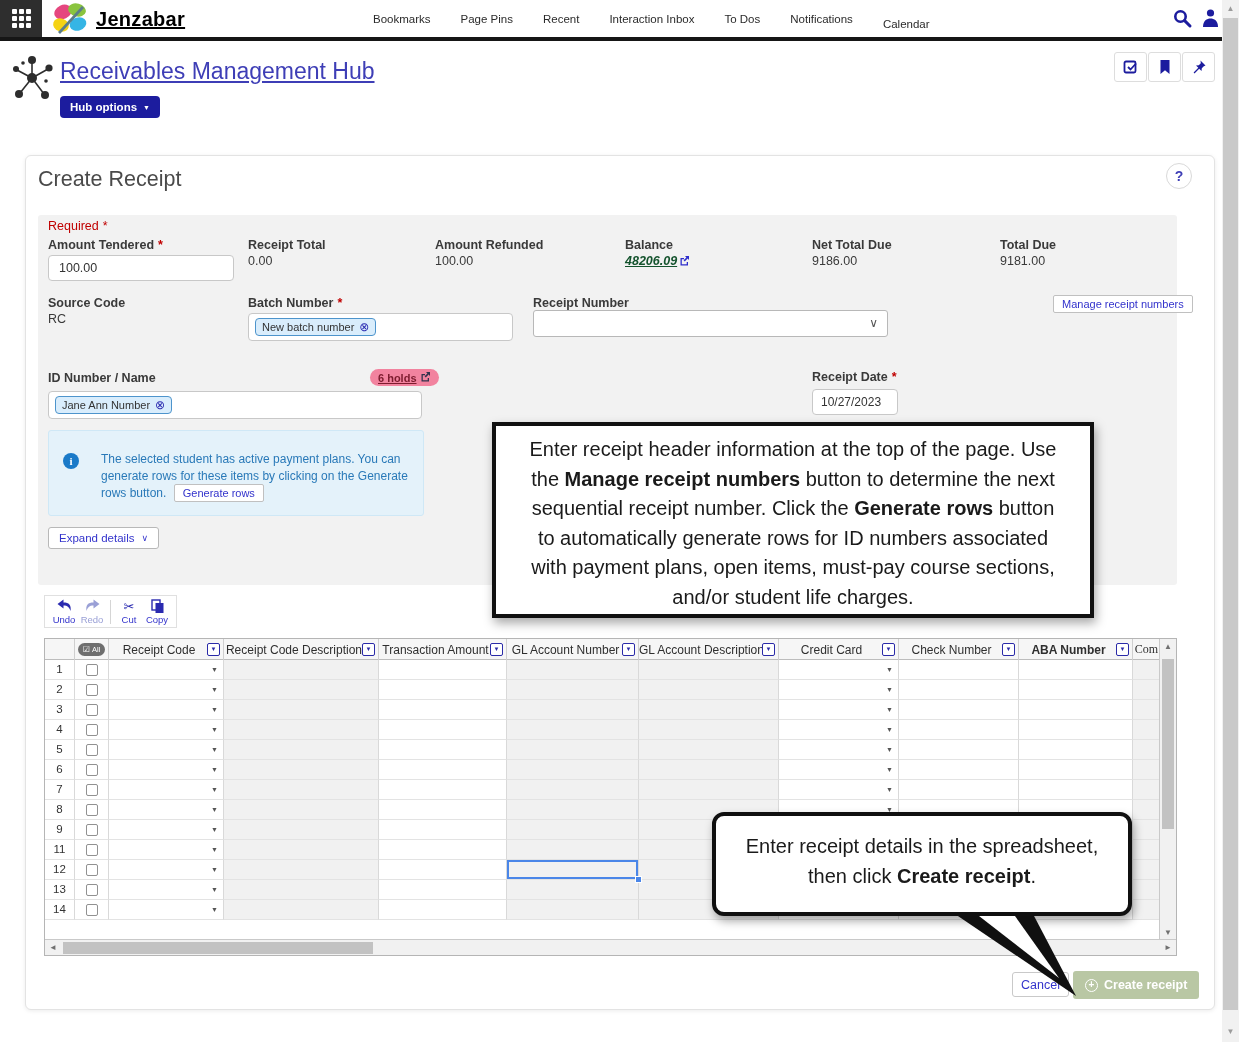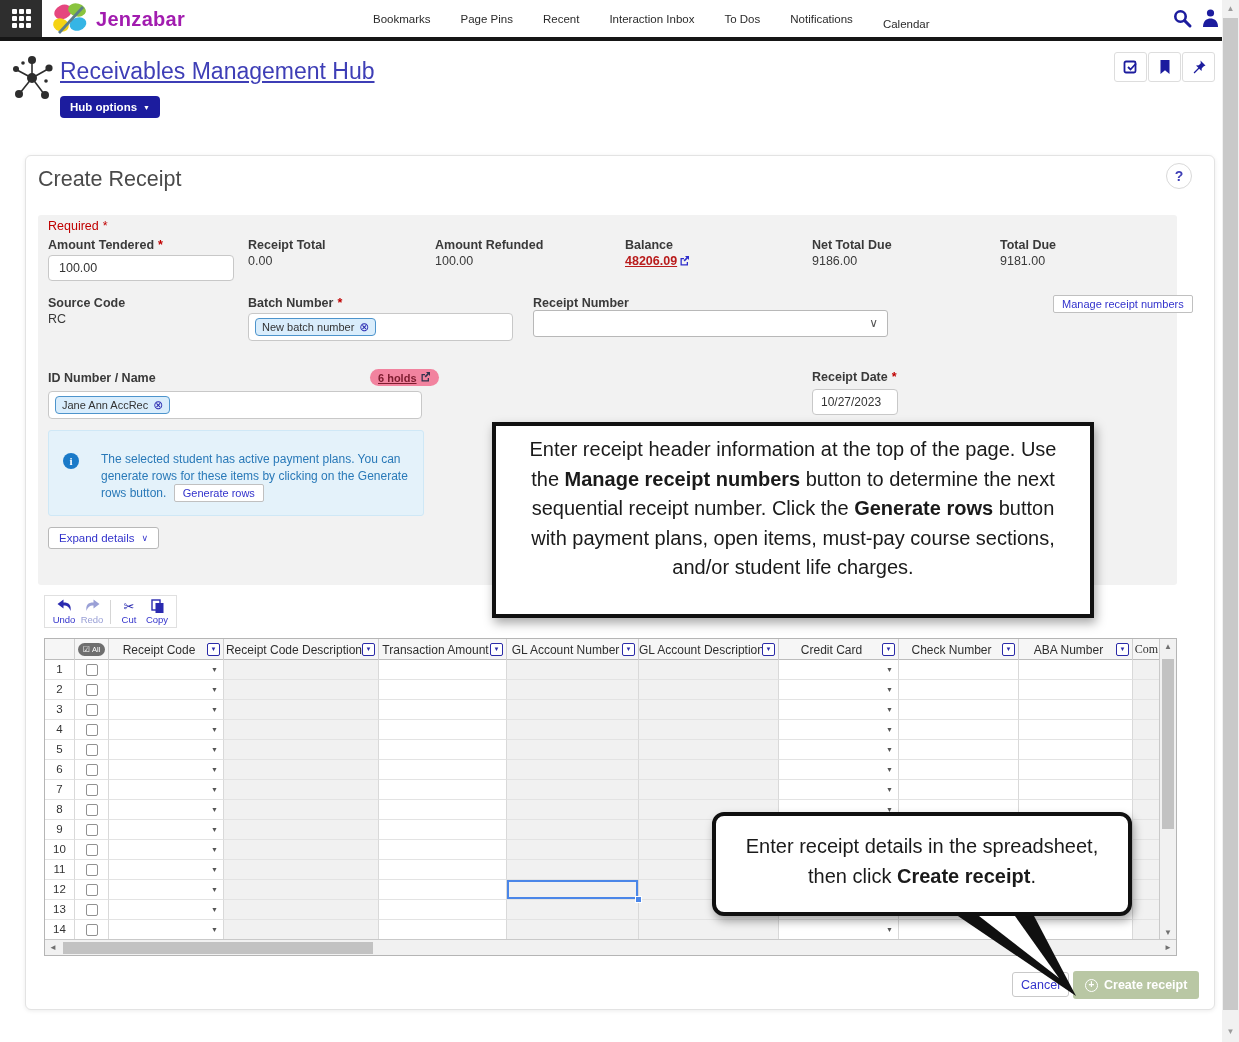--- a/index.html
+++ b/index.html
@@ -5,21 +5,21 @@
 * { box-sizing: border-box; margin: 0; padding: 0; }
 body { font-family: "Liberation Sans", sans-serif; background: #fff; }
 #screen { position: relative; width: 1239px; height: 1042px; background: #fff; overflow: hidden; font-family: "Liberation Sans", sans-serif; }
 
 
 .topbar { position: absolute; left: 0; top: 0; width: 1222px; height: 41px; background: #fff; border-bottom: 4px solid #161616; }
 .launcher { position: absolute; left: 0; top: 0; width: 42px; height: 37px; background: #2e2e2e; display: flex; align-items: center; justify-content: center; cursor: pointer; }
 .launch-grid { display: grid; grid-template-columns: repeat(3, 5px); grid-template-rows: repeat(3, 5px); gap: 2px; }
 .launch-grid span { background: #fff; border-radius: 1px; }
 .logo-fly { position: absolute; left: 50px; top: 2px; }
-.logo-text { position: absolute; left: 96px; top: 8px; font-size: 20px; font-weight: bold; color: #a21caf; letter-spacing: 0.3px; }
+.logo-text { position: absolute; left: 96px; top: 8px; font-size: 20px; font-weight: bold; color: #000000; letter-spacing: 0.3px; text-decoration: underline; }
 .topnav { position: absolute; left: 373px; top: 0; height: 37px; display: flex; gap: 30px; align-items: center; font-size: 11.5px; color: #2b2b2b; }
 .topnav .nav-item { cursor: pointer; white-space: nowrap; }
 .topnav .nav-lower { margin-top: 10px; }
 .tb-icon { position: absolute; top: 8px; cursor: pointer; }
 .tb-search { left: 1172px; }
 .tb-user { left: 1201px; }
 
 
 .page-scroll { position: absolute; left: 1222px; top: 0; width: 17px; height: 1042px; background: #f1f1f1; }
 .ps-arrow { position: absolute; left: 0; width: 17px; text-align: center; font-size: 8px; color: #9b9b9b; }
@@ -40,21 +40,21 @@
 .help-circle { position: absolute; left: 1166px; top: 163px; width: 26px; height: 26px; border: 1px solid #d9d9d9; border-radius: 50%; display: flex; align-items: center; justify-content: center; color: #3e3eb6; font-size: 14px; font-weight: bold; cursor: pointer; background: #fff; }
 
 .panel { position: absolute; left: 38px; top: 215px; width: 1139px; height: 370px; background: #f2f2f2; border-radius: 3px; }
 
 .flabel { position: absolute; font-size: 12.5px; font-weight: bold; color: #3a3a3a; white-space: nowrap; }
 .fvalue { position: absolute; font-size: 12.5px; color: #3a3a3a; white-space: nowrap; }
 .req-star { color: #c00000; margin-left: 4px; }
 .required-note { position: absolute; left: 48px; top: 219px; font-size: 12.5px; color: #c00000; }
 
 .txt-input { position: absolute; background: #fff; border: 1px solid #c8c8c8; border-radius: 4px; font-size: 12.5px; color: #333; padding-left: 10px; font-family: "Liberation Sans", sans-serif; }
-.link-blue { color: #b91c1c; text-decoration: underline; cursor: pointer; }
+.link-blue { color: #14532d; text-decoration: underline; cursor: pointer; font-style: italic; }
 .ext-ico { display: inline-block; vertical-align: -1px; margin-left: 2px; }
 
 .chip-box { position: absolute; background: #fff; border: 1px solid #c8c8c8; border-radius: 4px; }
 .chip { position: absolute; left: 6px; top: 4px; background: #d9edfc; border: 1px solid #4d94cc; border-radius: 4px; font-size: 11px; color: #333; padding: 2px 6px; display: flex; align-items: center; gap: 5px; white-space: nowrap; cursor: pointer; }
 .chip .x { color: #2a2ab0; font-size: 12px; line-height: 10px; cursor: pointer; }
 
 .select-box { position: absolute; background: #fff; border: 1px solid #b8b8b8; border-radius: 3px; cursor: pointer; }
 .select-box .chev { position: absolute; right: 9px; top: 5px; font-size: 12px; color: #555; }
 
 .mini-btn { background: #fff; border: 1px solid #c0c0c0; border-radius: 2px; color: #3232cc; font-size: 11px; padding: 2px 8px; cursor: pointer; font-family: "Liberation Sans", sans-serif; }
@@ -254,21 +254,21 @@
   <div class="holds-badge">
     <span class="hb-text">6 holds</span>
     <span><svg width="11" height="11" viewBox="0 0 11 11">
           <path d="M1.5 3 H5 V4.3 H2.8 V9.2 H7.7 V7 H9 V10.5 H1.5 Z" fill="#33334e"></path>
           <path d="M6 1 H10 V5 L8.6 3.6 L5.8 6.4 L4.6 5.2 L7.4 2.4 Z" fill="#33334e"></path>
         </svg></span>
   </div>
   <div class="flabel" style="left:812px; top:370px;"><span>Receipt Date</span><span class="req-star">*</span></div>
   <div class="chip-box" style="left:48px; top:391px; width:374px; height:28px;">
     <div class="chip">
-      <span>Jane Ann AccRec</span>
+      <span>Jane Ann Number</span>
       <span class="x">⊗</span>
     </div>
   </div>
   <input class="txt-input" style="left: 812px; top: 389px; width: 86px; height: 26px; padding-left: 8px; font-size: 12px;" value="10/27/2023">
 
   <div class="infobox">
     <div class="info-ico">i</div>
     <div class="info-text">
       <span>The selected student has active payment plans. You can generate rows for these items by clicking on the Generate rows button.</span>
       <button class="mini-btn">Generate rows</button>
@@ -337,21 +337,21 @@
           <span class="filter-box">▼</span>
         </div>
         <div class="gh-cell" style="width: 120px;">
           <span style="padding-right: 14px;">Credit Card</span>
           <span class="filter-box">▼</span>
         </div>
         <div class="gh-cell" style="width: 120px;">
           <span style="padding-right: 14px;">Check Number</span>
           <span class="filter-box">▼</span>
         </div>
-        <div class="gh-cell" style="width: 114px;">
+        <div class="gh-cell" style="width: 114px; font-weight: bold;">
           <span style="padding-right: 14px;">ABA Number</span>
           <span class="filter-box">▼</span>
         </div>
         <div class="gh-cell" style="width: 28px; font-family: Liberation Serif, serif;">
           <span style="padding-right: 0px;">Com</span>
         </div>
       </div>
     <div class="g-body">
         <div class="g-row">
           <div class="g-cell rownum" style="width: 30px;">1</div>
@@ -500,39 +500,20 @@
           <div class="g-cell ro" style="width: 140px;"></div>
           <div class="g-cell" style="width: 120px;">
             <span class="dd">▼</span>
           </div>
           <div class="g-cell" style="width: 120px;"></div>
           <div class="g-cell" style="width: 114px;"></div>
           <div class="g-cell ro" style="width: 28px;"></div>
         </div>
         <div class="g-row">
           <div class="g-cell rownum" style="width: 30px;">9</div>
-          <div class="g-cell" style="width: 34px;">
-            <span class="cbx"></span>
-          </div>
-          <div class="g-cell" style="width: 115px;">
-            <span class="dd">▼</span>
-          </div>
-          <div class="g-cell ro" style="width: 155px;"></div>
-          <div class="g-cell" style="width: 128px;"></div>
-          <div class="g-cell ro" style="width: 132px;"></div>
-          <div class="g-cell ro" style="width: 140px;"></div>
-          <div class="g-cell" style="width: 120px;">
-            <span class="dd">▼</span>
-          </div>
-          <div class="g-cell" style="width: 120px;"></div>
-          <div class="g-cell" style="width: 114px;"></div>
-          <div class="g-cell ro" style="width: 28px;"></div>
-        </div>
-        <div class="g-row">
-          <div class="g-cell rownum" style="width: 30px;">10</div>
           <div class="g-cell" style="width: 34px;">
             <span class="cbx"></span>
           </div>
           <div class="g-cell" style="width: 115px;">
             <span class="dd">▼</span>
           </div>
           <div class="g-cell ro" style="width: 155px;"></div>
           <div class="g-cell" style="width: 128px;"></div>
           <div class="g-cell ro" style="width: 132px;"></div>
           <div class="g-cell ro" style="width: 140px;"></div>
@@ -638,20 +619,21 @@
   <button class="create-btn">
     <span class="plus-circle">+</span>
     <span>Create receipt</span>
   </button>
 
   <div class="callout callout-1">
       <div class="callout-text">
         <div class="cl-line"><span>Enter receipt header information at the top of the page. Use</span></div>
         <div class="cl-line"><span>the </span><b>Manage receipt numbers</b><span> button to determine the next</span></div>
         <div class="cl-line"><span>sequential receipt number. Click the </span><b>Generate rows</b><span> button</span></div>
+        <div class="cl-line"><span>to automatically generate rows for ID numbers associated</span></div>
         <div class="cl-line"><span>with payment plans, open items, must-pay course sections,</span></div>
         <div class="cl-line"><span>and/or student life charges.</span></div>
       </div>
     </div>
   <svg class="tail-svg" width="150" height="85" viewBox="0 0 150 85">
     <polygon points="20,0 98,0 141,82" fill="#101010"></polygon>
     <polygon points="44,2 80,2 124,64" fill="#ffffff"></polygon>
   </svg>
   <div class="callout callout-2">
       <div class="callout-text">

